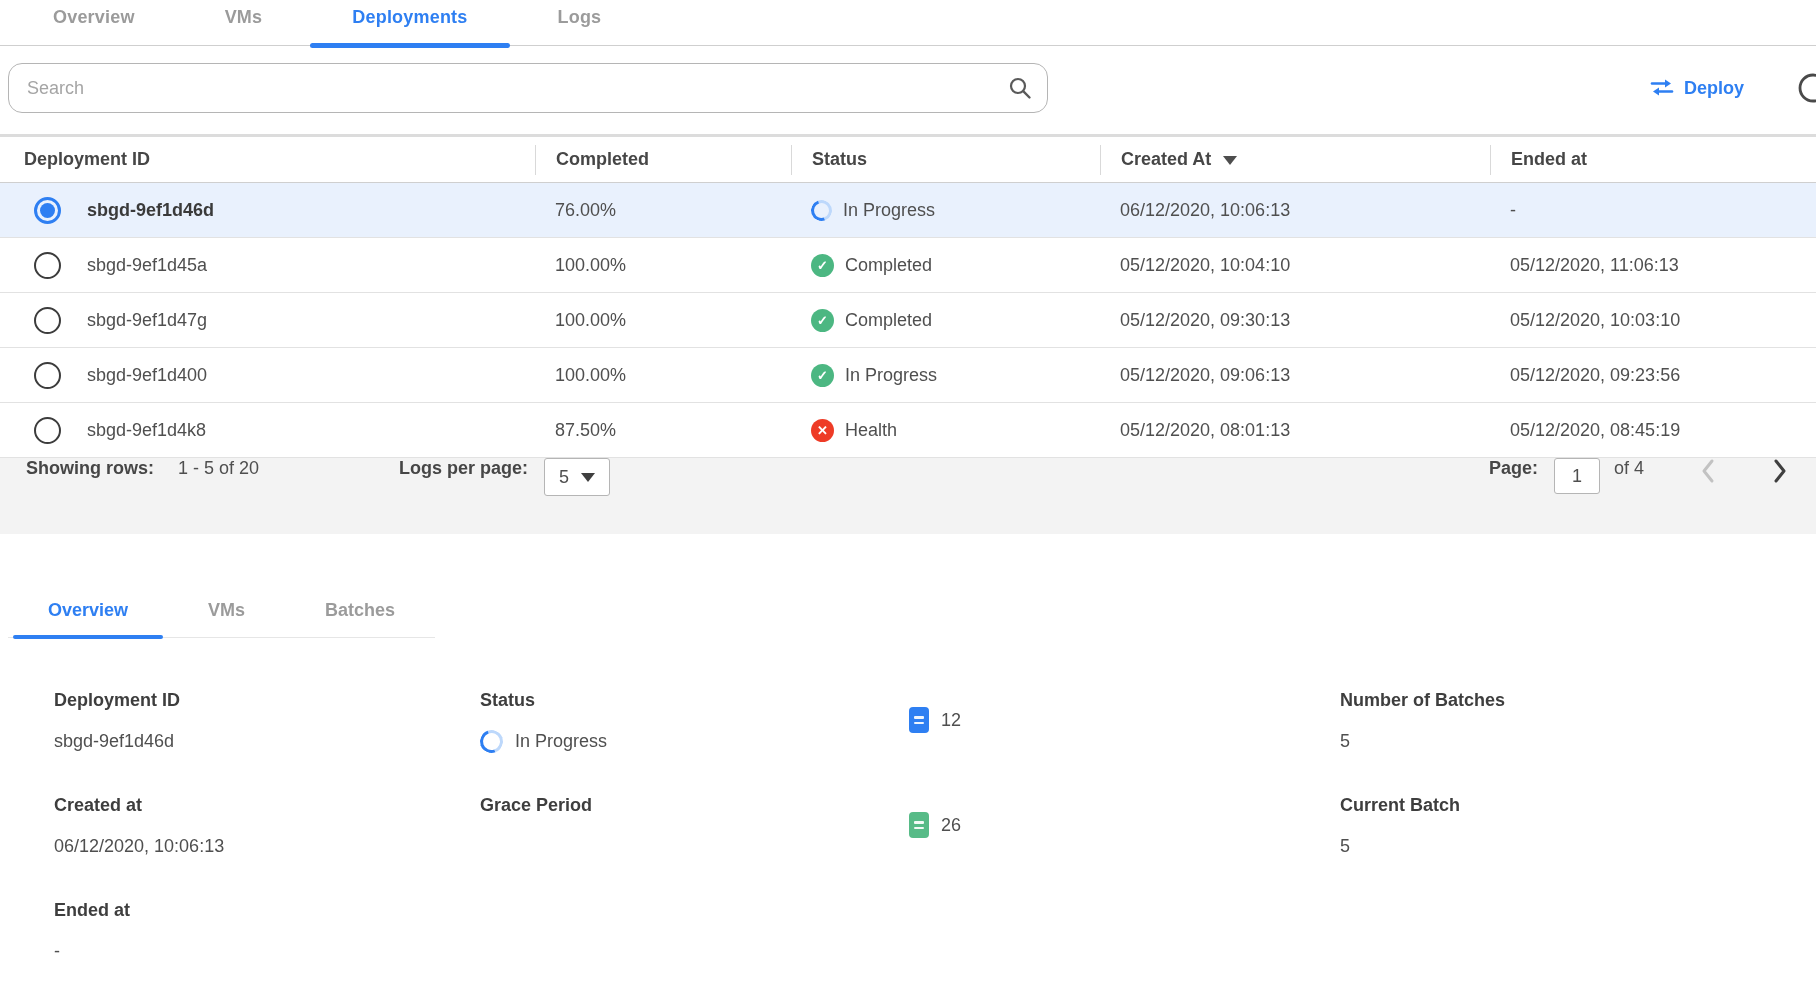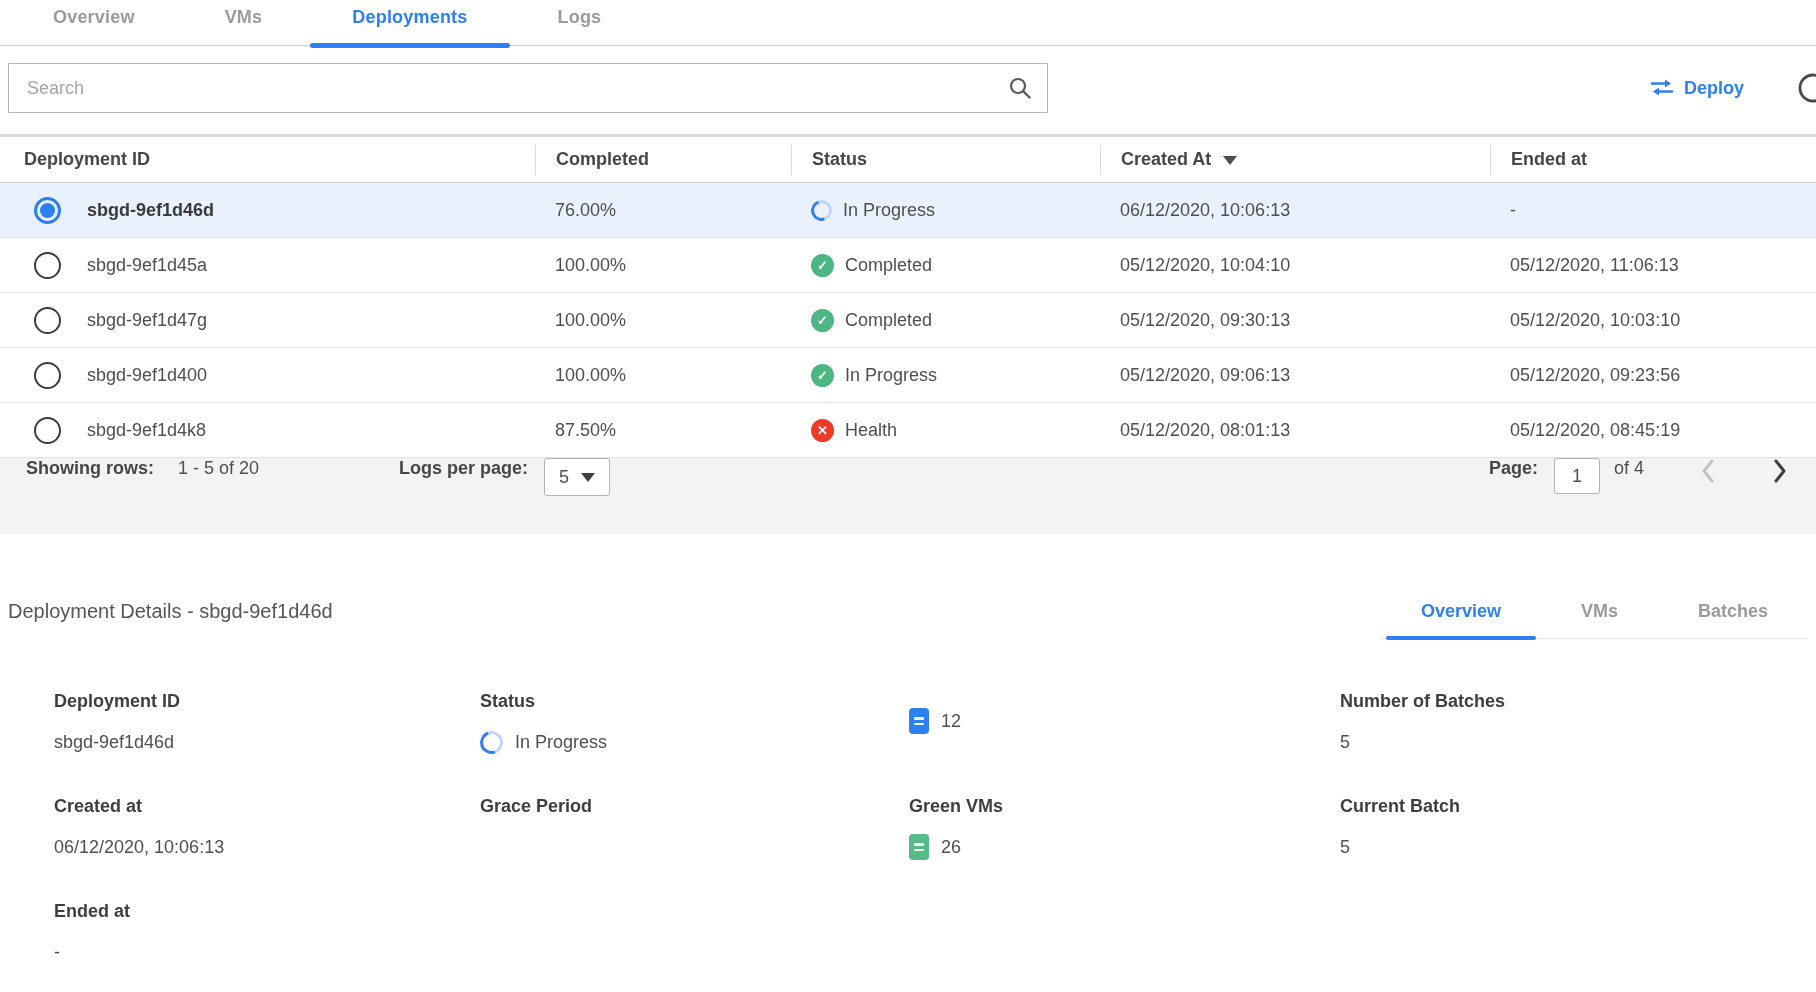--- a/index.html
+++ b/index.html
@@ -18,21 +18,21 @@
   .ttab{position:relative; padding:0 45px 17px; font-size:18px; font-weight:700;
     color:var(--txt-muted); cursor:pointer; letter-spacing:.2px;}
   .ttab.active{color:var(--blue);}
   .ttab.active::after{content:""; position:absolute; left:3px; right:3px; bottom:-3px;
     height:5px; background:var(--blue); border-radius:3px;}
 
   
   .toolbar{display:flex; align-items:center; margin-top:16px; height:52px; padding-left:8px;}
   .search-box{position:relative; width:1040px; height:50px;}
   .search-box input{width:100%; height:100%; border:1px solid var(--input-border);
-    border-radius:1px; font-size:18px; padding:0 54px 0 18px; color:var(--txt);
+    border-radius:14px; font-size:18px; padding:0 54px 0 18px; color:var(--txt);
     font-family:"Liberation Sans", sans-serif; outline:none;}
   .search-box input::placeholder{color:#a5a5a5;}
   .search-icon{position:absolute; right:16px; top:13px;}
   .toolbar-spacer{flex:1;}
   .deploy-btn{display:flex; align-items:flex-start; gap:10px; background:none; border:none;
     color:var(--blue); font-size:18px; font-weight:700; cursor:pointer;
     font-family:"Liberation Sans", sans-serif;}
   .refresh-wrap{margin-left:52px; margin-right:-14px; width:34px; height:34px; flex:0 0 auto;}
 
   
@@ -242,21 +242,20 @@
     <button class="pg-btn">
       <svg width="16" height="26" viewBox="0 0 16 26">
         <polyline points="4,3 12,13 4,23" fill="none" stroke="#3f3f3f" stroke-width="3" stroke-linecap="round" stroke-linejoin="round"></polyline>
       </svg>
     </button>
   </div>
 </div>
 
 <section class="details">
   <div class="details-header">
-    <h2 class="details-title">Deployment Details - sbgd-9ef1d46d</h2>
     <div class="details-tabs">
       <div class="dtab active">Overview</div>
       <div class="dtab">VMs</div>
       <div class="dtab">Batches</div>
     </div>
   </div>
   <div class="details-grid" id="details-grid">
       <div class="field">
         <div class="field-label">Deployment ID</div>
         <div class="field-value">
@@ -288,21 +287,20 @@
       <div class="field">
         <div class="field-label">Created at</div>
         <div class="field-value">
           <span>06/12/2020, 10:06:13</span>
         </div>
       </div>
       <div class="field">
         <div class="field-label">Grace Period</div>
       </div>
       <div class="field">
-        <div class="field-label">Green VMs</div>
         <div class="field-value">
           <span class="vm green">
             <i></i>
             <i></i>
           </span>
           <span>26</span>
         </div>
       </div>
       <div class="field">
         <div class="field-label">Current Batch</div>

